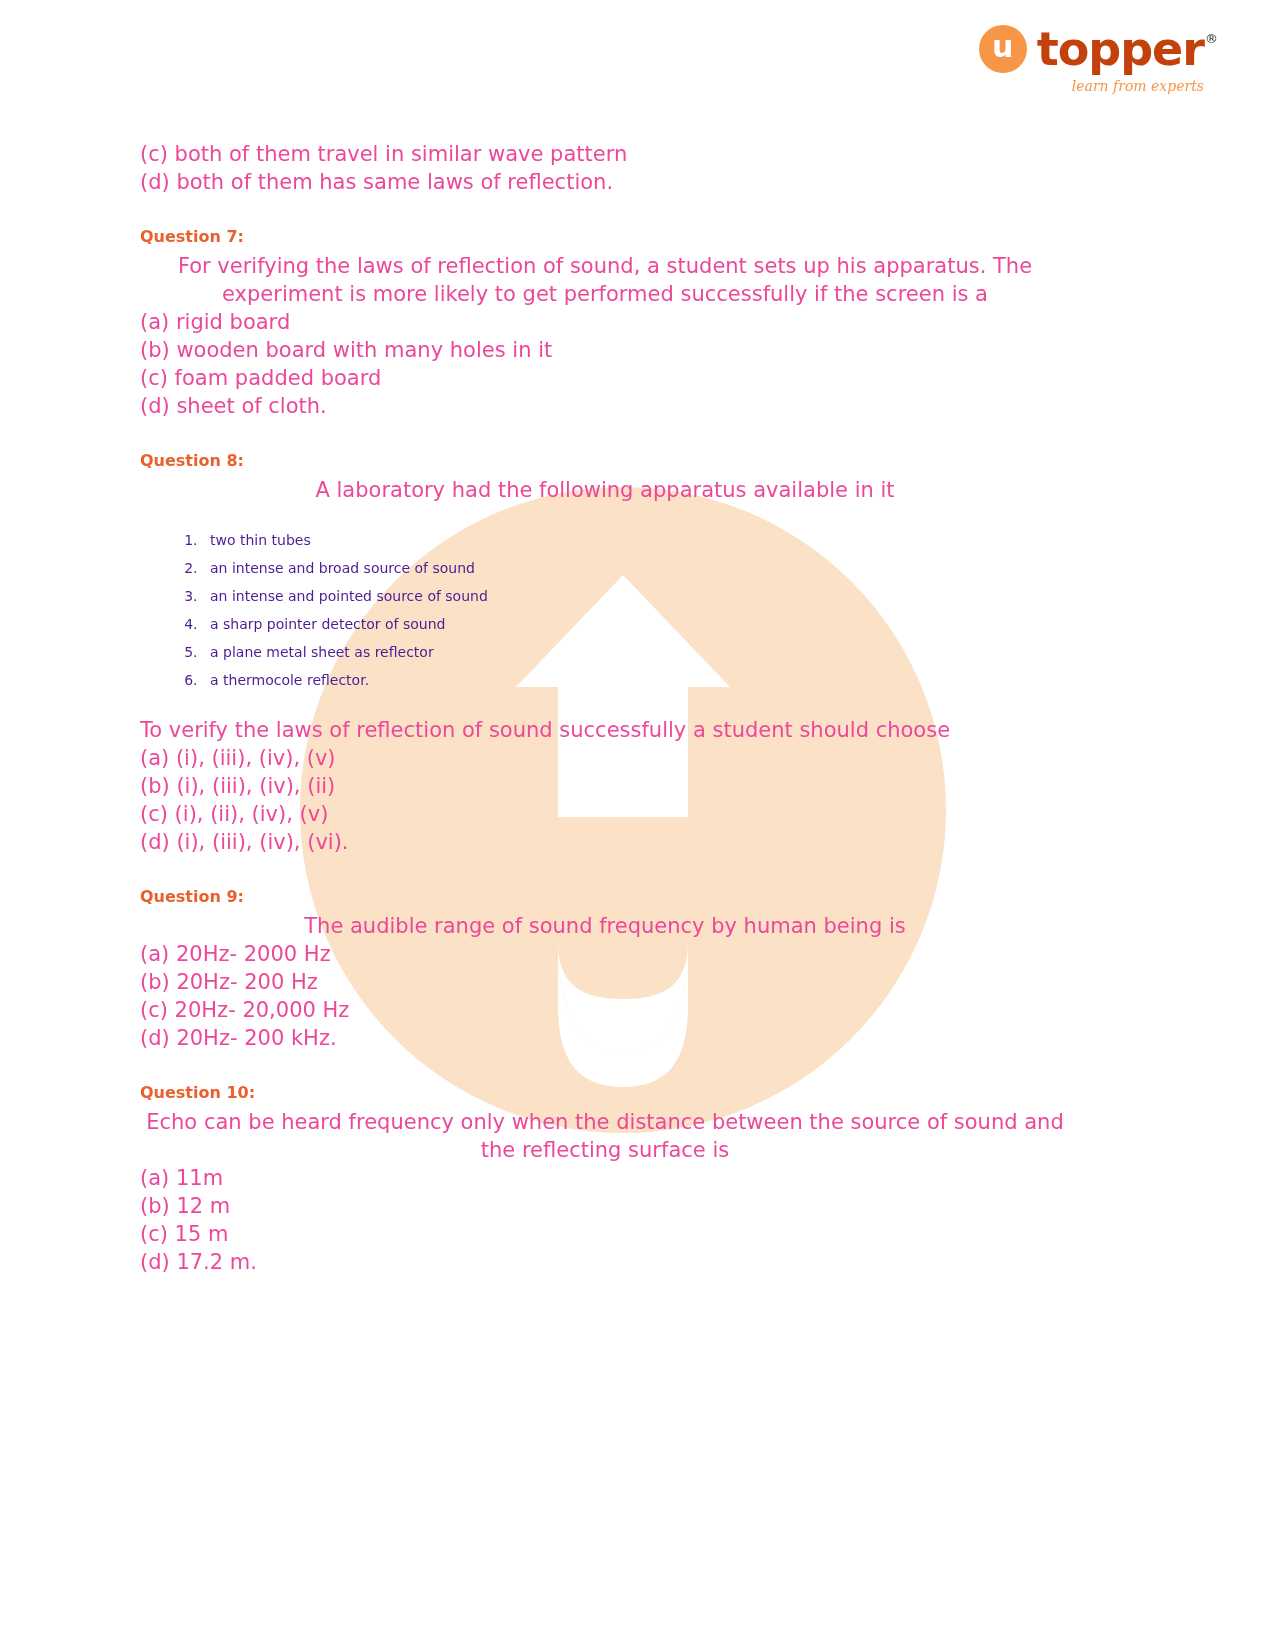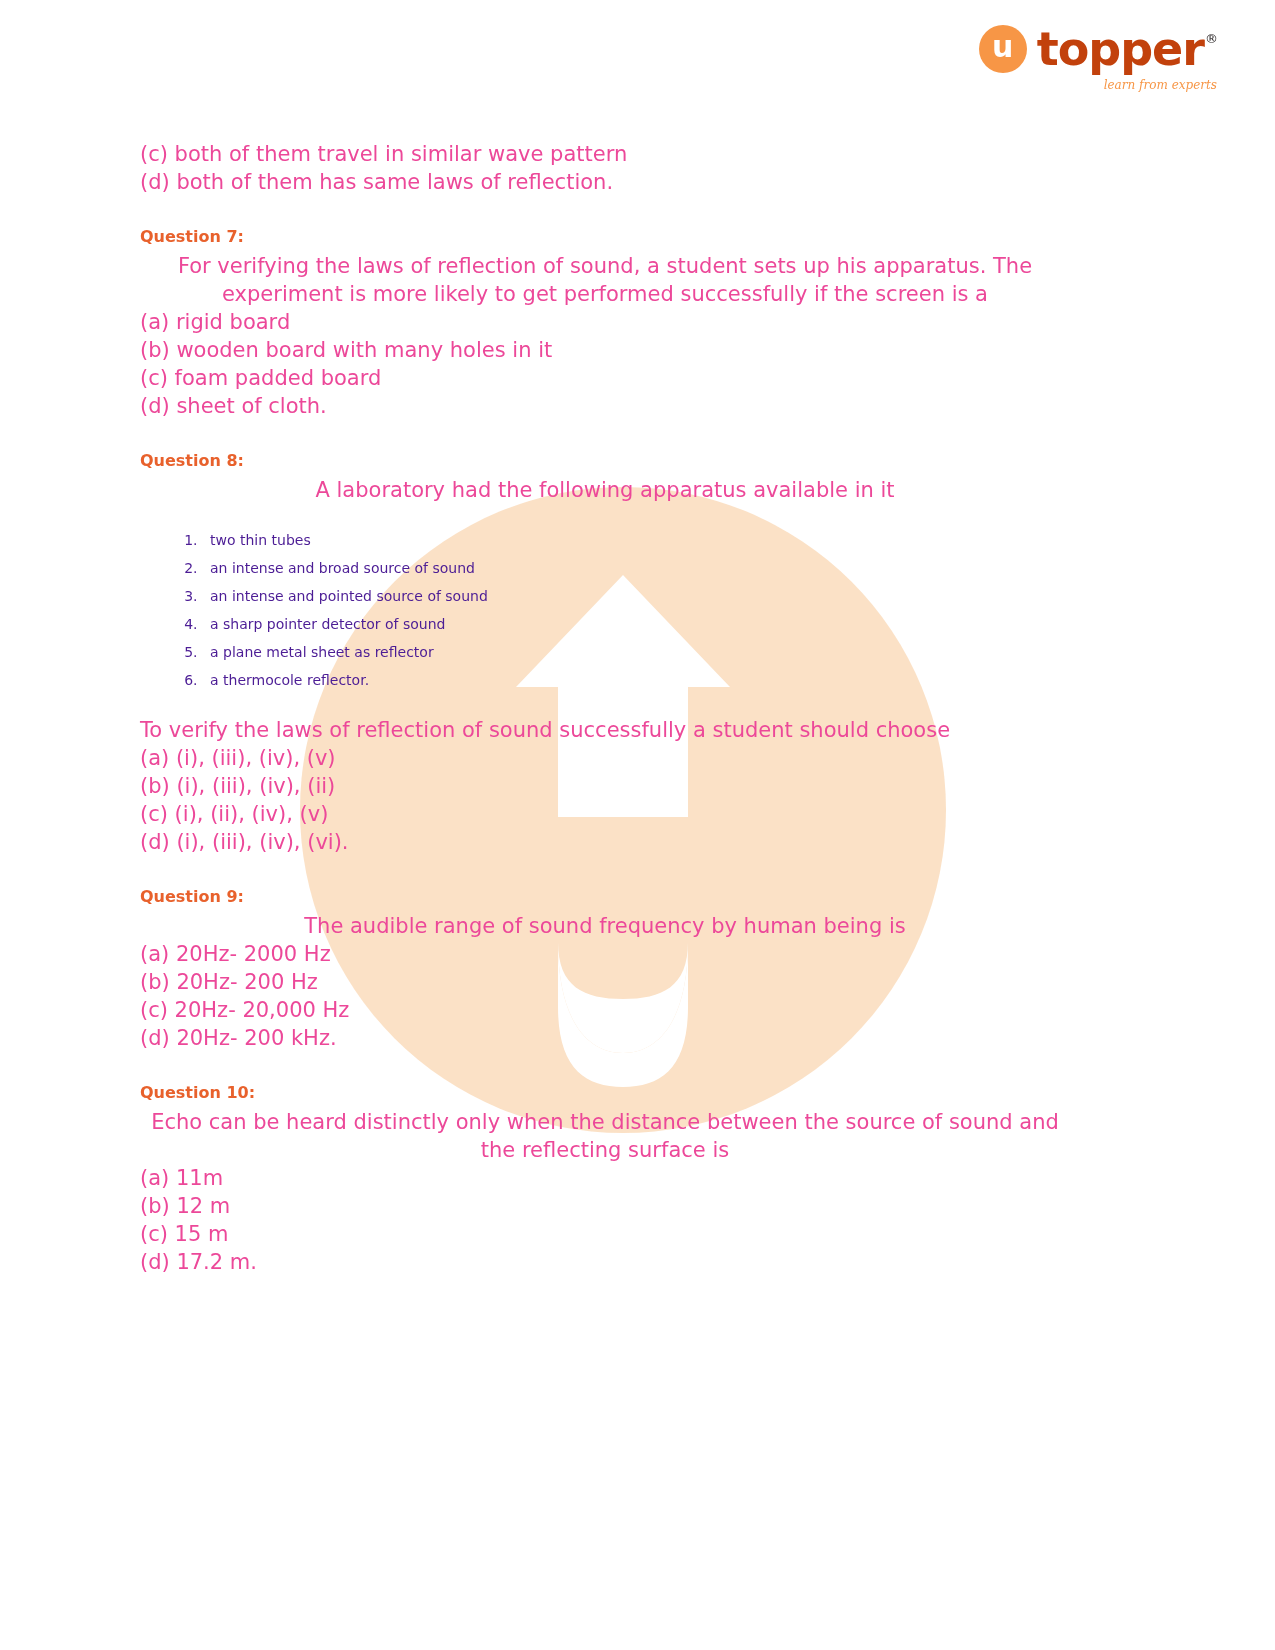--- a/index.html
+++ b/index.html
@@ -54,23 +54,23 @@
   .logo-reg {
     font-size: 13px;
     vertical-align: super;
     position: relative;
     top: -16px;
     left: 1px;
     color: #231f20;
   }
   .logo-tag {
     position: absolute;
-    right: 0;
+    right: 13px;
     top: 52px;
-    font-size: 12px;
+    font-size: 14px;
     font-style: italic;
     color: #f79646;
     font-family: "DejaVu Serif", serif;
   }
 
   
   .watermark {
     position: absolute;
     left: 300px;
     top: 487px;
@@ -201,21 +201,21 @@
       <div class="line">(a) 20Hz- 2000 Hz</div>
       <div class="line">(b) 20Hz- 200 Hz</div>
       <div class="line">(c) 20Hz- 20,000 Hz</div>
       <div class="line">(d) 20Hz- 200 kHz.</div>
     </div>
   </div>
 
   <div>
     <div class="qhead">Question 10:</div>
     <div class="body-block">
-      <div class="line">Echo can be heard distinctly only when the distance between the source of sound and</div>
+      <div class="line">Echo can be heard frequency only when the distance between the source of sound and</div>
       <div class="line">the reflecting surface is</div>
     </div>
     <div>
       <div class="line">(a) 11m</div>
       <div class="line">(b) 12 m</div>
       <div class="line">(c) 15 m</div>
       <div class="line">(d) 17.2 m.</div>
     </div>
   </div>
 

